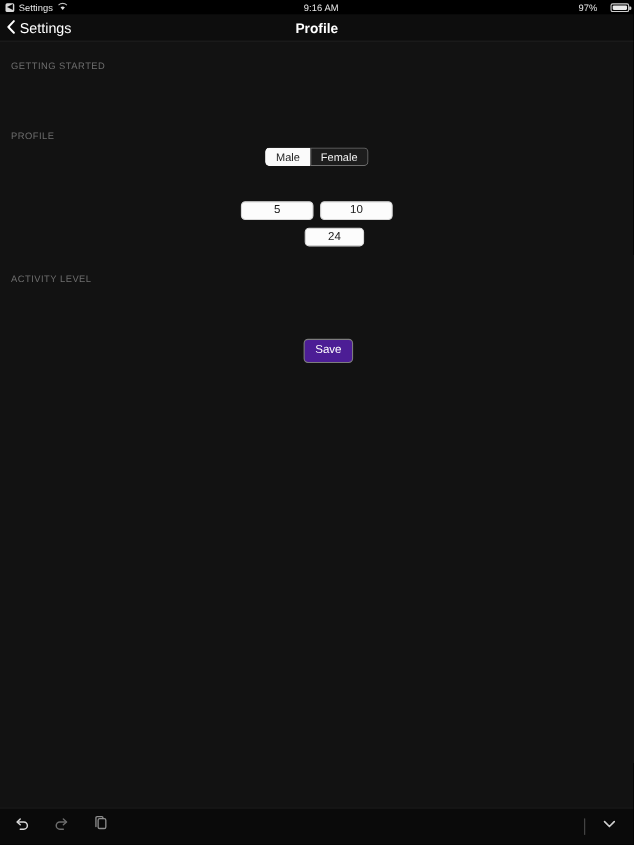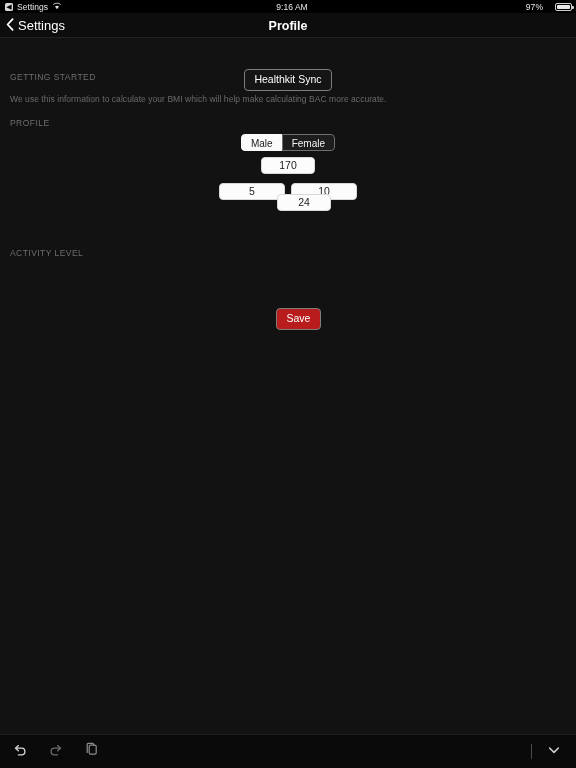--- a/index.html
+++ b/index.html
@@ -53,21 +53,21 @@
     color:#fff; font-size:12.5px; font-weight:bold;
   }
 
   
   .content { position:absolute; top:38px; left:0; width:576px; bottom:34px; background:#121212; }
 
   .section-label {
     color:#6e6e6e; font-size:8.5px; letter-spacing:0.45px;
     padding-left:10px;
   }
-  #sec-getting-started { position:absolute; top:34px; left:0; }
+  #sec-getting-started { position:absolute; top:17px; left:0; }
   #sec-profile         { position:absolute; top:80px; left:0; }
   #sec-activity        { position:absolute; top:210px; left:0; }
 
   
   .hk-row { position:absolute; top:31px; left:0; width:576px; display:flex; justify-content:center; }
   .btn-outline {
     background:#151515; color:#fff;
     border:1px solid #7d7d7d; border-radius:4px;
     font-size:10.5px; padding:4px 9px; line-height:1.1;
     font-family:"Liberation Sans", sans-serif;
@@ -96,21 +96,21 @@
     font-family:"Liberation Sans", sans-serif;
     border:1px solid #6e6e6e;
   }
   .seg-g.on  { background:#fafafa; color:#1b1b1b; border-color:#fafafa; }
   .seg-g.off { background:#1d1d1d; color:#f2f2f2; }
   .seg-g:first-child { border-radius:4px 0 0 4px; border-right:none; }
   .seg-g:last-child  { border-radius:0 4px 4px 0; }
 
   #row-height { top:119px; }
   #row-weight { top:145px; }
-  #row-age    { top:156px;padding-left:32px; }
+  #row-age    { top:169px;padding-left:32px; }
   .f-w54 { width:54px; }
   .f-w66 { width:66px; }
   .two-up { display:flex; gap:6px; }
 
   
   .activity-wrap {
     position:absolute; top:224px; left:5px; width:566px;
     display:flex; border:1px solid #575757; border-radius:4px; overflow:hidden;
   }
   .seg-a {
@@ -119,21 +119,21 @@
     color:#ededed; background:#131313;
     border-right:1px solid #575757;
     font-family:"Liberation Sans", sans-serif;
   }
   .seg-a:last-child { border-right:none; }
   .seg-a.on { background:#fff; color:#141414; }
 
   
   #row-save { top:270px; }
   .btn-save {
-    background:#b91c1c; color:#fff;
+    background:#4c1d95; color:#fff;
     border:1px solid #7d7d7d; border-radius:4px;
     font-size:10.5px; padding:4px 10px; line-height:1.1;
     font-family:"Liberation Sans", sans-serif;
     margin-left:21px;
   }
 
   
   .toolbar {
     position:absolute; bottom:0; left:0; width:576px; height:34px;
     background:#0a0a0a; border-top:1px solid #1e1e1e;
@@ -179,38 +179,31 @@
       </span>
       <span>Settings</span>
     </div>
     <div class="nav-title">Profile</div>
   </div>
 
   <div class="content">
 
     <div id="sec-getting-started" class="section-label">GETTING STARTED</div>
 
-    <div class="hk-row">
-      <button class="btn-outline">Healthkit Sync</button>
-    </div>
-
-    <div class="helper-text">We use this information to calculate your BMI which will help make calculating BAC more accurate.</div>
+
 
     <div id="sec-profile" class="section-label">PROFILE</div>
 
     <div id="row-gender" class="row-center">
       <div class="seg-gender">
         <div class="seg-g on">Male</div>
         <div class="seg-g off">Female</div>
       </div>
     </div>
 
-    <div id="row-height" class="row-center">
-      <div class="field f-w54">170</div>
-    </div>
 
     <div id="row-weight" class="row-center">
       <div class="two-up">
         <div class="field f-w66">5</div>
         <div class="field f-w66">10</div>
       </div>
     </div>
 
     <div id="row-age" class="row-center">
       <div class="field f-w54">24</div>

